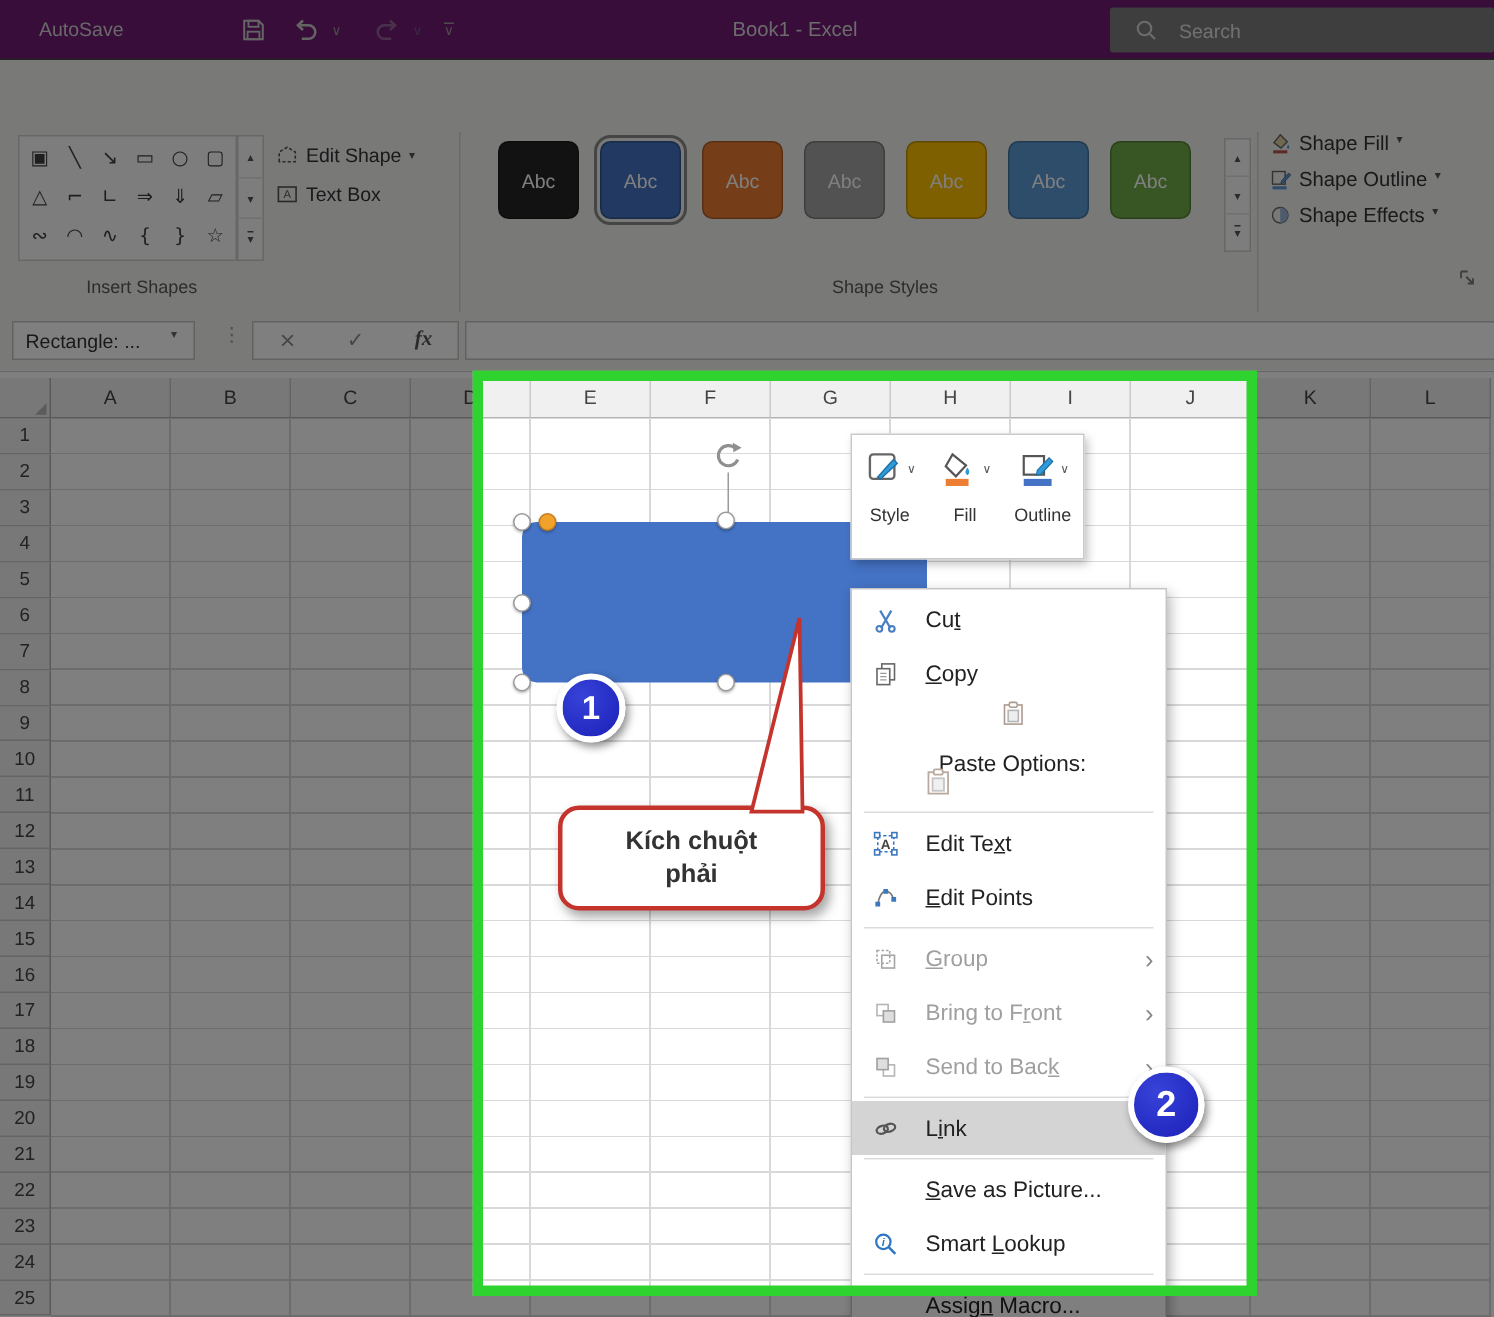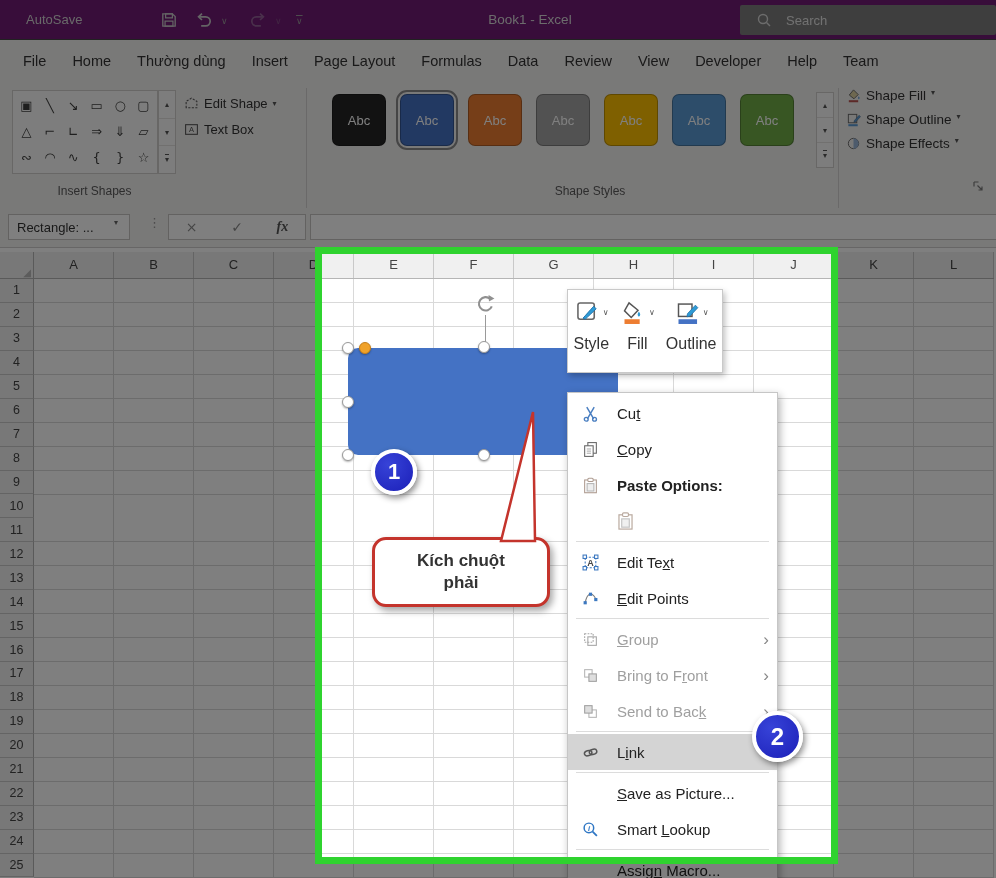--- a/index.html
+++ b/index.html
@@ -99,27 +99,27 @@
   #badge-1{left:371px;top:449px;width:46px;height:46px;font-size:22px;z-index:5;}
   #badge-2{left:752px;top:711px;width:51px;height:51px;font-size:24px;z-index:7;}
 
   
   #mini{position:absolute;left:567px;top:289px;width:156px;height:84px;background:#fff;border:1px solid #c9c9c9;
      box-shadow:2px 3px 6px rgba(0,0,0,.25);z-index:6;display:flex;justify-content:space-around;padding-top:9px;}
   .mini-item{display:flex;flex-direction:column;align-items:center;}
   .mini-top{display:flex;align-items:flex-start;gap:2px;}
   .mini-top svg{width:27px;height:27px;}
   .mini-chev{font-size:8px;color:#555;margin-top:9px;font-family:"DejaVu Sans",sans-serif;}
-  .mini-lb{font-size:16px;color:#333;margin-top:5px;}
+  .mini-lb{font-size:12px;color:#333;margin-top:5px;}
 
   
   #menu{position:absolute;left:567px;top:392px;width:211px;height:500px;background:#fff;border:1px solid #c6c6c6;
      box-shadow:2px 3px 8px rgba(0,0,0,.3);z-index:6;padding:2px 0;}
   .menu-row{height:36px;display:flex;align-items:center;padding:0 8px 0 13px;gap:17px;font-size:15px;color:#222;}
-  .menu-row.bold{font-weight:bold;}
+  .menu-row.bold{font-weight:normal;flex-direction:column;}
   .menu-row.dis{color:#9f9f9f;}
   .menu-row.hl{background:#d4d4d4;}
   .menu-ic{width:19px;height:17px;flex:none;display:inline-flex;align-items:center;justify-content:center;}
   .menu-ic svg{width:17px;height:17px;}
   .menu-arrow{margin-left:auto;color:#888;font-size:17px;line-height:1;}
   .menu-sep{height:1px;background:#dcdcdc;margin:2px 8px;}
   .paste-row{padding-left:48px;}
   .paste-row svg{width:20px;height:20px;}
   .u{text-decoration:underline;}
 
@@ -162,34 +162,20 @@
     <div id="search-box">
       <svg viewBox="0 0 16 16">
           <circle cx="7" cy="7" r="4.5" fill="none" stroke="#d8d8d8" stroke-width="1.4"></circle>
           <path d="M10.5 10.5 L14 14" stroke="#d8d8d8" stroke-width="1.4"></path>
         </svg>
       <input id="search-input" readonly="" placeholder="Search" style="">
     </div>
   </div>
 
   <div id="ribbon">
-    <div id="ribbon-tabs">
-        <div class="rtab">File</div>
-        <div class="rtab">Home</div>
-        <div class="rtab">Thường dùng</div>
-        <div class="rtab">Insert</div>
-        <div class="rtab">Page Layout</div>
-        <div class="rtab">Formulas</div>
-        <div class="rtab">Data</div>
-        <div class="rtab">Review</div>
-        <div class="rtab">View</div>
-        <div class="rtab">Developer</div>
-        <div class="rtab">Help</div>
-        <div class="rtab">Team</div>
-      </div>
 
     <div id="shapes-gallery">
         <div class="glyph-row">
           <span class="glyph">▣</span>
           <span class="glyph">╲</span>
           <span class="glyph">↘</span>
           <span class="glyph">▭</span>
           <span class="glyph">○</span>
           <span class="glyph">▢</span>
         </div>

